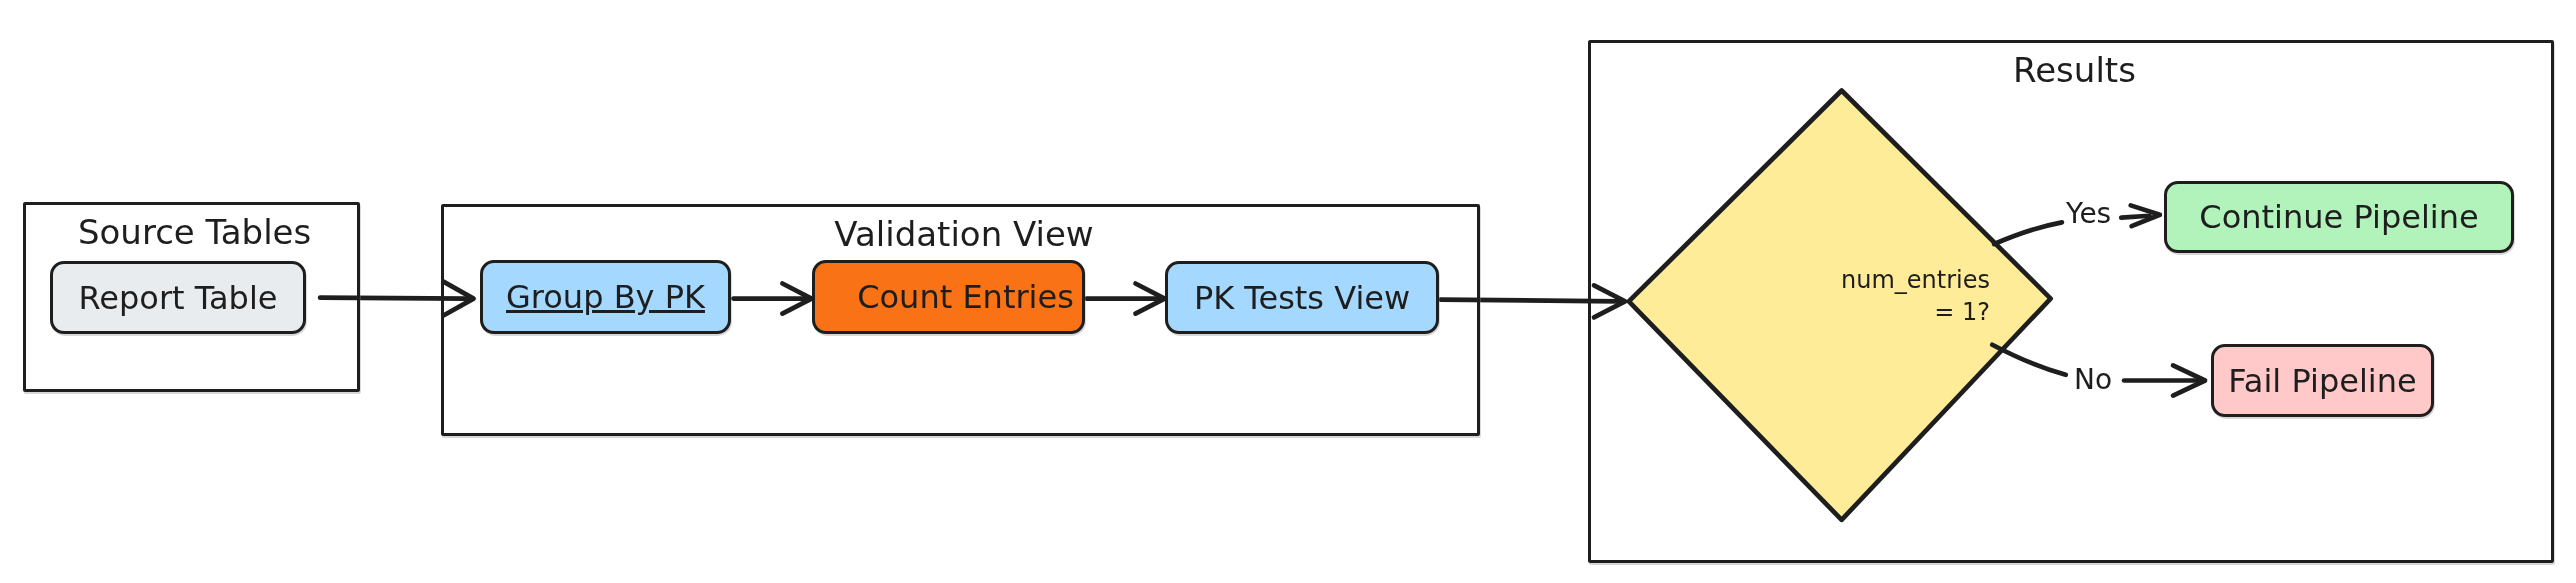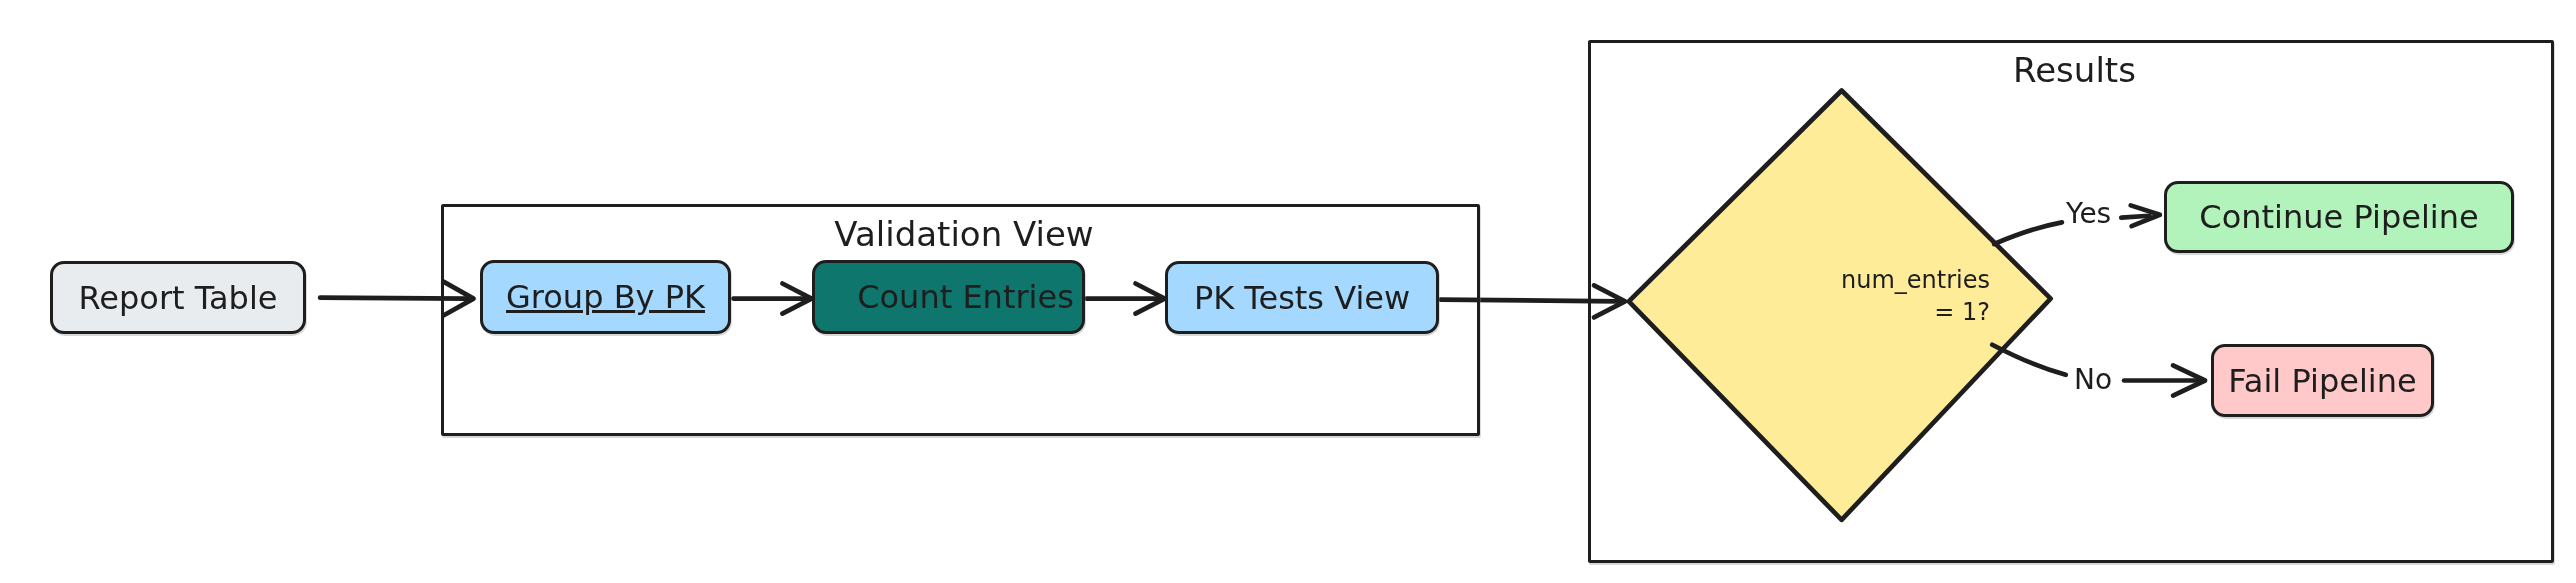--- a/index.html
+++ b/index.html
@@ -110,38 +110,41 @@
 
     <path class="stroke" d="M2118,259 Q2158,242 2190,236"></path>
     <path class="stroke" d="M2253,231 L2283,229"></path>
     <path class="stroke" d="M2263,218 L2294,228 L2264,240"></path>
 
     <path class="stroke" d="M2116,366 Q2158,388 2194,398"></path>
     <path class="stroke" d="M2256,404 L2334,404"></path>
     <path class="stroke" d="M2308,388 L2342,404 L2308,420"></path>
   </svg>
 
+  <div class="group" id="g-source">
+    <div class="group-title">Source Tables</div>
+  </div>
 
   <div class="group" id="g-validation">
     <div class="group-title">Validation View</div>
   </div>
 
   <div class="group" id="g-results">
     <div class="group-title">Results</div>
   </div>
 
   <div class="node" id="n-report" style="background-color: rgb(233, 236, 239);">
     <span>Report Table</span>
   </div>
 
   <div class="node" id="n-groupby" style="background-color: rgb(165, 216, 255);">
     <span>Group By PK</span>
   </div>
 
-  <div class="node" id="n-count" style="background-color: #0f766e; padding-left: 34px;">
+  <div class="node" id="n-count" style="background-color: #f97316; padding-left: 34px;">
     <span>Count Entries</span>
   </div>
 
   <div class="node" id="n-pktests" style="background-color: rgb(165, 216, 255);">
     <span>PK Tests View</span>
   </div>
 
   <div class="node" id="n-continue" style="background-color: rgb(178, 242, 187);">
     <span>Continue Pipeline</span>
   </div>

